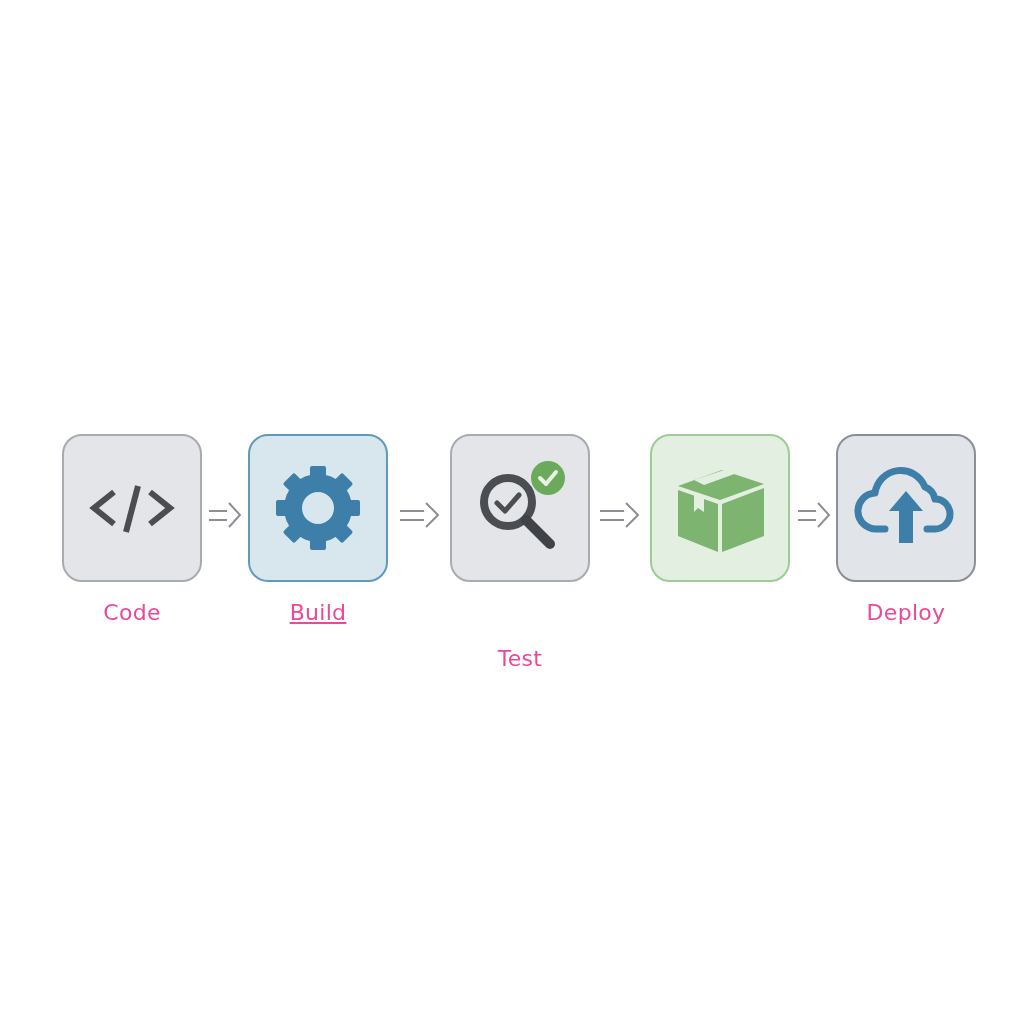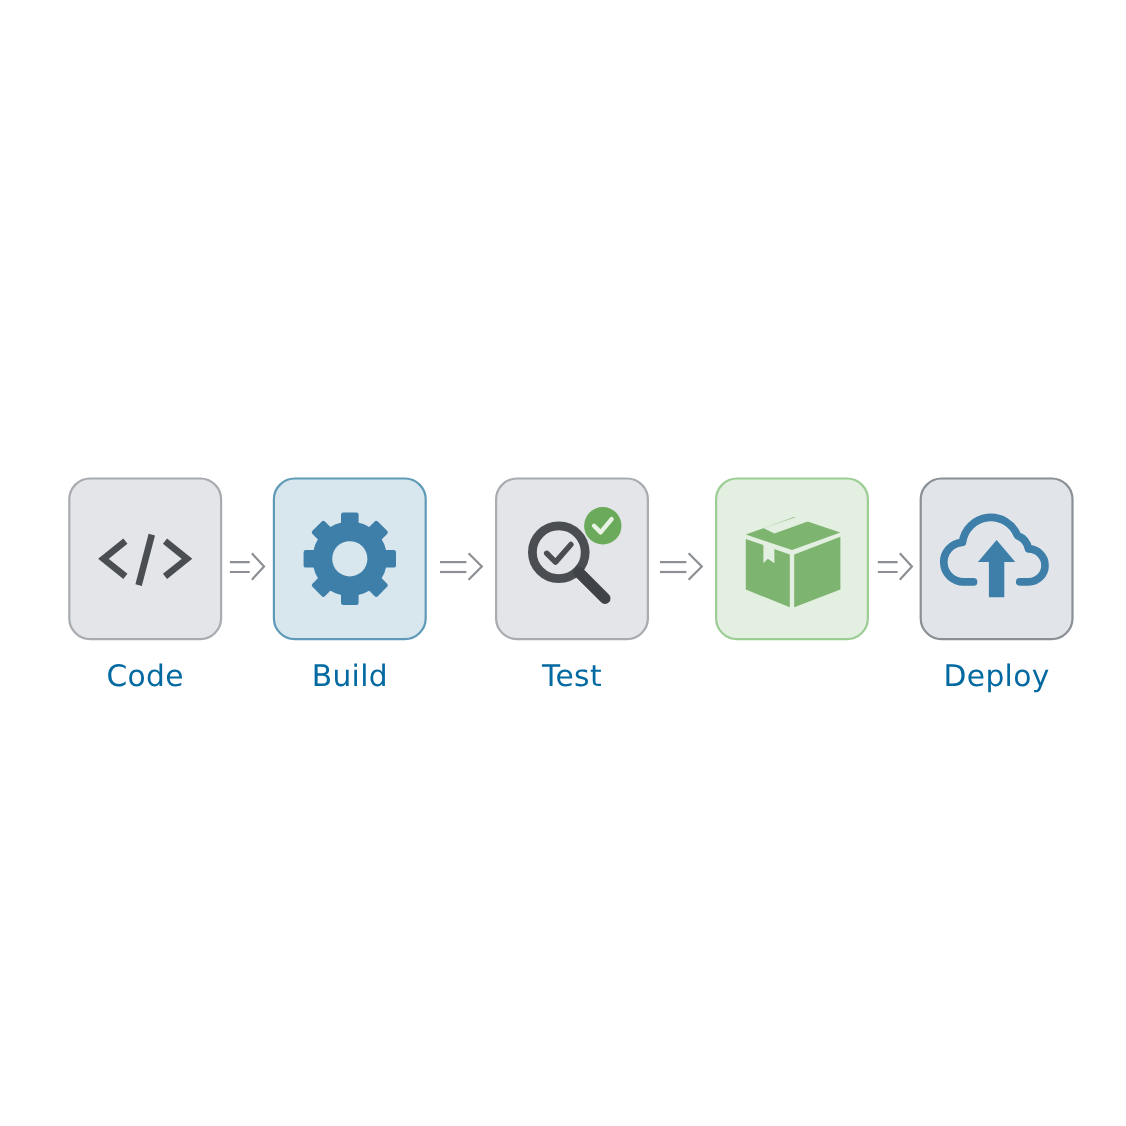--- a/index.html
+++ b/index.html
@@ -2,21 +2,21 @@
 <html><head>
 <meta charset="utf-8">
 <style>
   html, body { margin:0; padding:0; }
   body { width:1024px; height:1024px; background:#ffffff; position:relative; overflow:hidden; font-family:"DejaVu Sans", sans-serif; }
   .stage { position:absolute; left:0; top:434px; width:1024px; height:200px; }
   .node { position:absolute; top:0; width:140px; height:148px; box-sizing:border-box; border-radius:20px; border:2.5px solid #a8abaf; background:#e3e5e8; display:flex; align-items:center; justify-content:center; }
   .node.build { border-color:#5f9bb8; background:#d8e6ee; }
   .node.artifact { border-color:#9ccd94; background:#e3efe0; }
   .node.deploy { border-color:#8a9096; background:#e1e5ea; }
-  .label { position:absolute; top:166px; width:180px; text-align:center; font-size:27px; color:#0369a1; letter-spacing:0.3px; }
+  .label { position:absolute; top:166px; width:180px; text-align:center; font-size:22px; color:#ec4899; letter-spacing:0.3px; }
   .arrow { position:absolute; top:66px; width:36px; height:30px; }
   svg { display:block; }
 </style>
 </head>
 <body>
 
 <div class="stage">
 
   <div class="node" style="left:62px;">
     <span>
@@ -50,42 +50,42 @@
             <rect x="40" y="6" width="16" height="16" rx="2" transform="rotate(45 48 48)"></rect>
             <rect x="40" y="74" width="16" height="16" rx="2" transform="rotate(45 48 48)"></rect>
             <rect x="6" y="40" width="16" height="16" rx="2" transform="rotate(45 48 48)"></rect>
             <rect x="74" y="40" width="16" height="16" rx="2" transform="rotate(45 48 48)"></rect>
           </g>
         </g>
         <circle cx="48" cy="48" r="16" fill="#d8e6ee"></circle>
       </svg>
     </span>
   </div>
-  <div class="label" style="left:228px;">Build</div>
+  <div class="label" style="left:228px;text-decoration:underline;">Build</div>
 
   <div class="arrow" style="left:400px;">
     <svg width="40" height="30" viewBox="0 0 40 30">
         <line x1="0" y1="11" x2="24" y2="11" stroke="#8c8f93" stroke-width="2"></line>
         <line x1="0" y1="20" x2="24" y2="20" stroke="#8c8f93" stroke-width="2"></line>
         <polyline points="26,3 38,15 26,27" fill="none" stroke="#8c8f93" stroke-width="2"></polyline>
       </svg>
   </div>
 
   <div class="node" style="left:450px;">
     <span>
       <svg width="100" height="100" viewBox="0 0 100 100">
         <circle cx="38" cy="44" r="24" fill="none" stroke="#4a4d52" stroke-width="8"></circle>
         <polyline points="27,45 35,53 49,37" fill="none" stroke="#4a4d52" stroke-width="5" stroke-linecap="round" stroke-linejoin="round"></polyline>
         <line x1="56" y1="62" x2="80" y2="86" stroke="#3f4246" stroke-width="10" stroke-linecap="round"></line>
         <circle cx="78" cy="20" r="17" fill="#6aaa5a"></circle>
         <polyline points="70,20 76,26 86,14" fill="none" stroke="#e9f3e5" stroke-width="4" stroke-linecap="round" stroke-linejoin="round"></polyline>
       </svg>
     </span>
   </div>
-  <div class="label" style="left:430px;">Test</div>
+  <div class="label" style="left:430px;margin-top:46px;">Test</div>
 
   <div class="arrow" style="left:600px;">
     <svg width="40" height="30" viewBox="0 0 40 30">
         <line x1="0" y1="11" x2="24" y2="11" stroke="#8c8f93" stroke-width="2"></line>
         <line x1="0" y1="20" x2="24" y2="20" stroke="#8c8f93" stroke-width="2"></line>
         <polyline points="26,3 38,15 26,27" fill="none" stroke="#8c8f93" stroke-width="2"></polyline>
       </svg>
   </div>
 
   <div class="node artifact" style="left:650px;">

